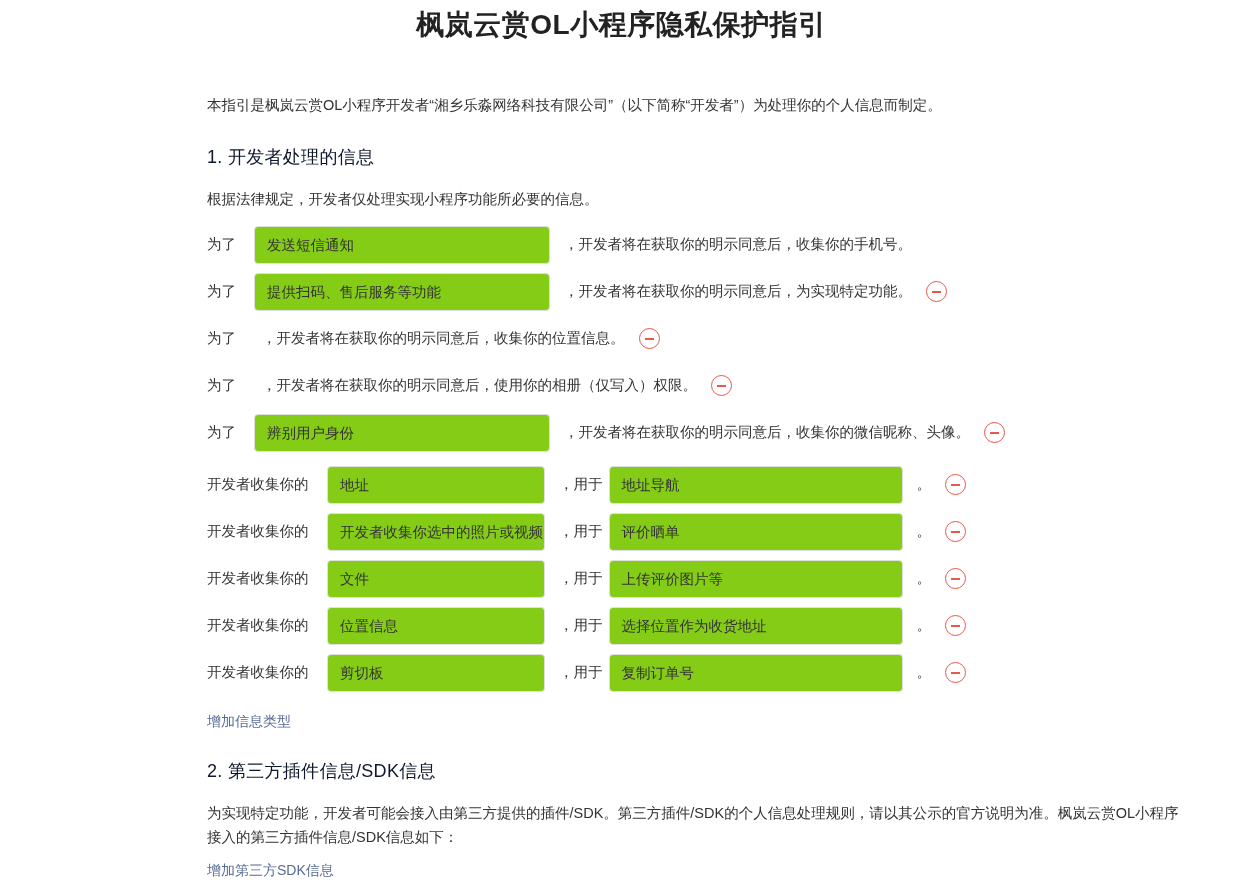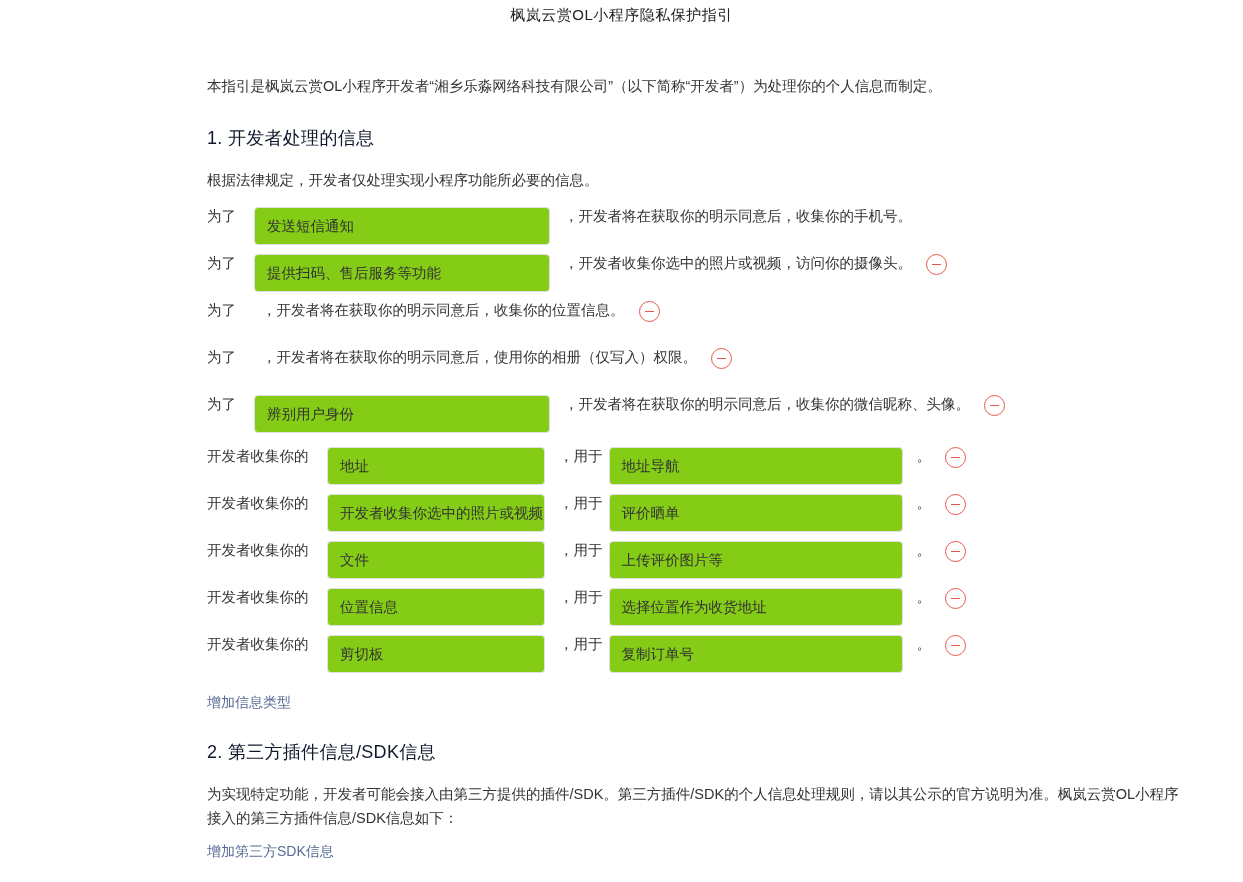--- a/index.html
+++ b/index.html
@@ -16,22 +16,22 @@
     -webkit-font-smoothing: antialiased;
   }
   .page {
     position: relative;
     width: 1243px;
     box-sizing: border-box;
     padding: 0 0 40px 0;
   }
   .doc-title {
     text-align: center;
-    font-size: 15px;
-    font-weight: normal;
+    font-size: 28px;
+    font-weight: bold;
     color: #222222;
     padding-top: 6px;
     letter-spacing: 0.5px;
   }
   .content {
     padding-left: 207px;
     padding-right: 52px;
   }
   .intro {
     margin-top: 50px;
@@ -50,20 +50,21 @@
     margin-top: 18px;
     font-size: 14.5px;
     color: #333333;
     line-height: 1.7;
   }
   .rows {
     margin-top: 14px;
   }
   .row {
     display: flex;
+    align-items: center;
     height: 38px;
     margin-bottom: 9px;
   }
   .lead {
     font-size: 14.5px;
     color: #333333;
     white-space: nowrap;
   }
   .lead.for {
     width: 41px;
@@ -159,21 +160,21 @@
 
       <div class="row">
         <span class="lead for">为了</span>
         <div class="field wide">发送短信通知</div>
         <span class="tail">，开发者将在获取你的明示同意后，收集你的手机号。</span>
       </div>
 
       <div class="row">
         <span class="lead for">为了</span>
         <div class="field wide">提供扫码、售后服务等功能</div>
-        <span class="tail">，开发者收集你选中的照片或视频，访问你的摄像头。</span>
+        <span class="tail">，开发者将在获取你的明示同意后，为实现特定功能。</span>
         <span class="remove">
             <span class="bar"></span>
           </span>
       </div>
 
       <div class="row">
         <span class="lead for">为了</span>
         <span class="tail">，开发者将在获取你的明示同意后，收集你的位置信息。</span>
         <span class="remove">
             <span class="bar"></span>

